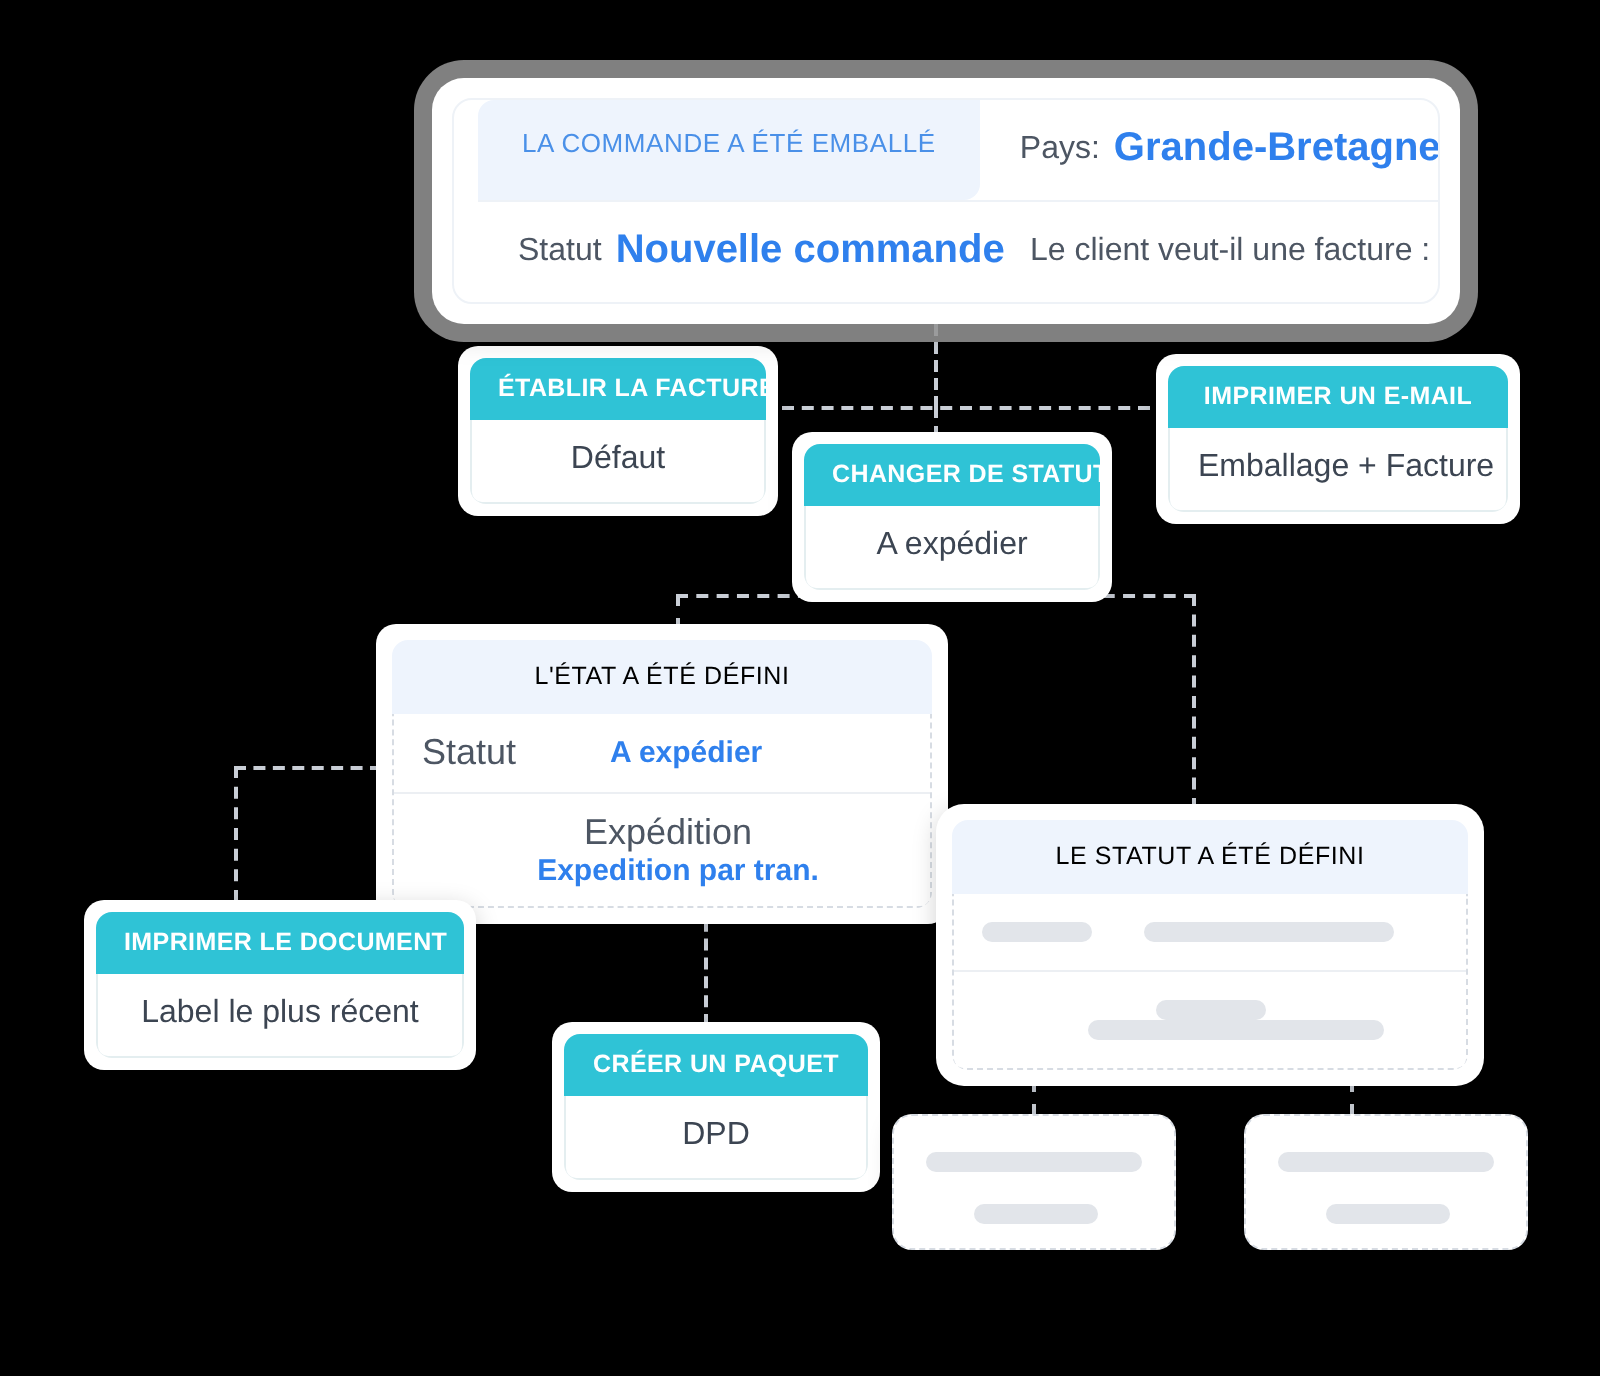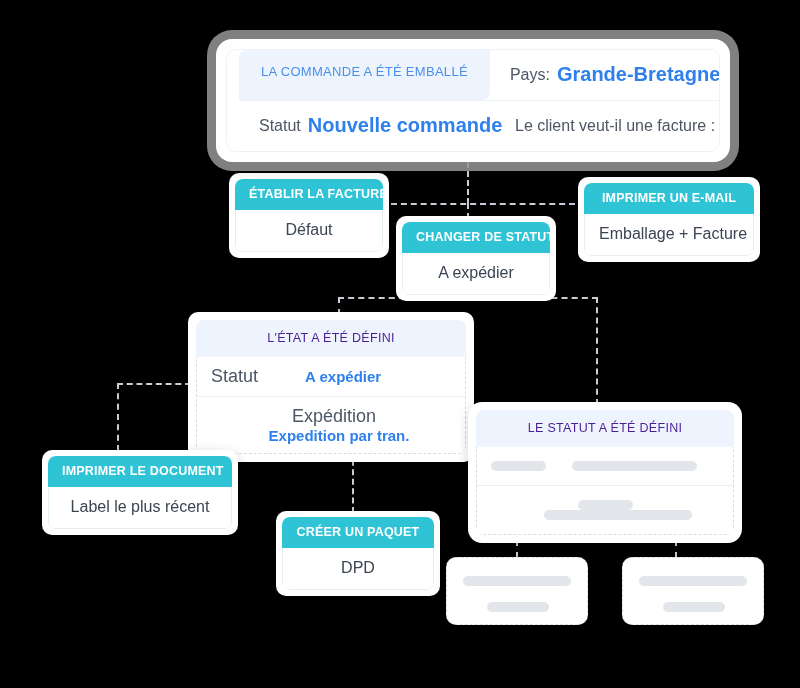--- a/index.html
+++ b/index.html
@@ -70,21 +70,21 @@
     border-radius: 0 0 6px 6px;
     white-space: nowrap;
   }
 
   
   .card.blue {
     padding: 8px;
   }
   .card.blue .hdr {
     background: #eef4fd;
-    color: #4c1d95;
+    color: #000000;
     font-size: 12.5px;
     font-weight: normal;
     letter-spacing: 0.3px;
     text-align: center;
     padding: 11px 18px 12px 18px;
     border-radius: 6px 6px 0 0;
     white-space: nowrap;
   }
   .card.blue .body {
     background: #ffffff;

